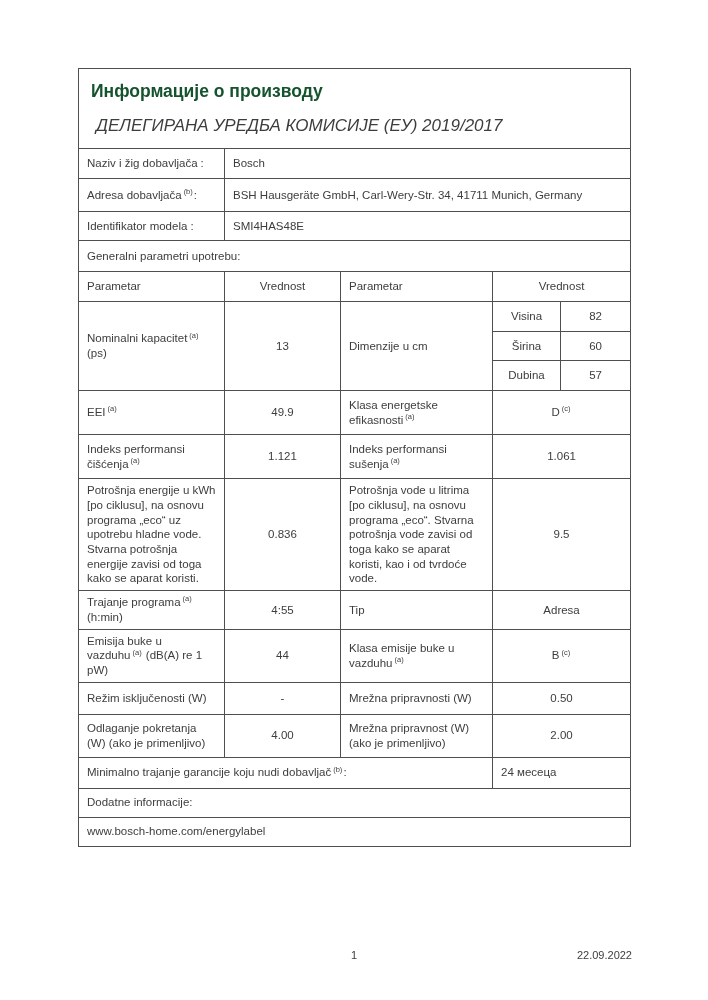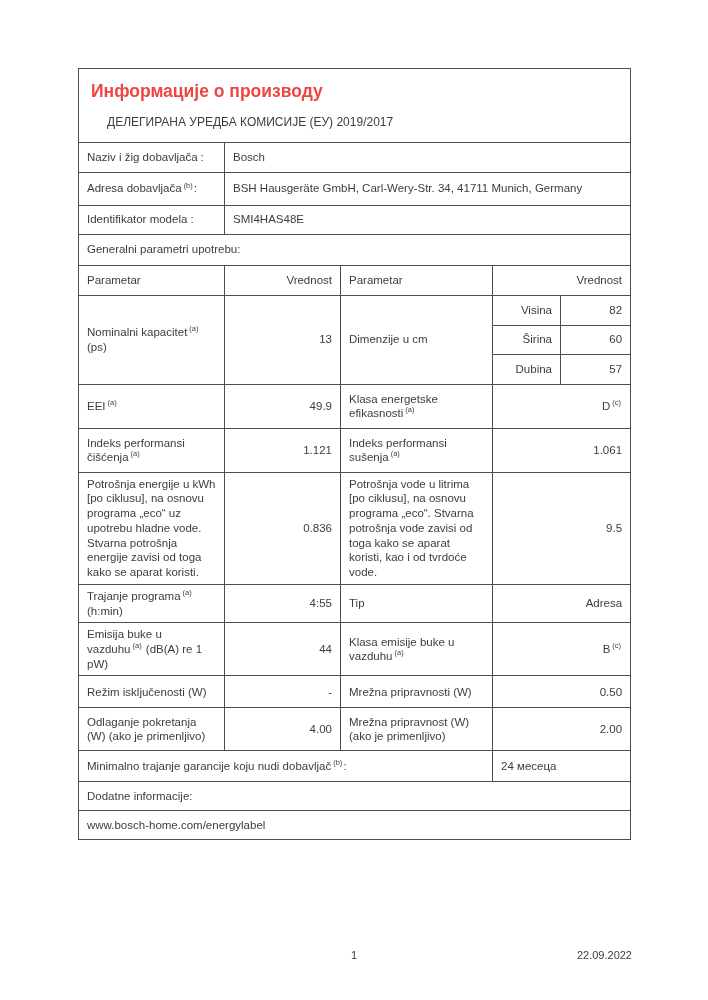--- a/index.html
+++ b/index.html
@@ -30,38 +30,39 @@
     line-height: 1.28;
     color: #3d3d3d;
   }
   table.info td {
     border: 1px solid #4f4f4f;
     padding: 4px 8px;
     vertical-align: middle;
     overflow: hidden;
   }
   td.bold { font-weight: normal; }
-  td.center { text-align: right; }
+  td.center { text-align: center; }
   sup.note {
     font-size: 7.5px;
     line-height: 0;
     vertical-align: super;
     margin: 0 1px 0 2px;
   }
   .title-cell { padding: 11px 12px 9px 12px !important; }
   .doc-title {
     font-size: 17.5px;
     font-weight: bold;
-    color: #ef4444;
+    color: #14532d;
     margin: 0 0 13px 0;
   }
   .doc-regulation {
-    font-size: 12px;
+    font-size: 17px;
     font-weight: normal;
-    margin: 0 0 2px 16px;
+    margin: 0 0 2px 5px;
+    font-style: italic;
   }
   .footer-page {
     position: absolute;
     top: 949px;
     left: 340px;
     width: 28px;
     text-align: center;
     font-size: 11px;
   }
   .footer-date {

